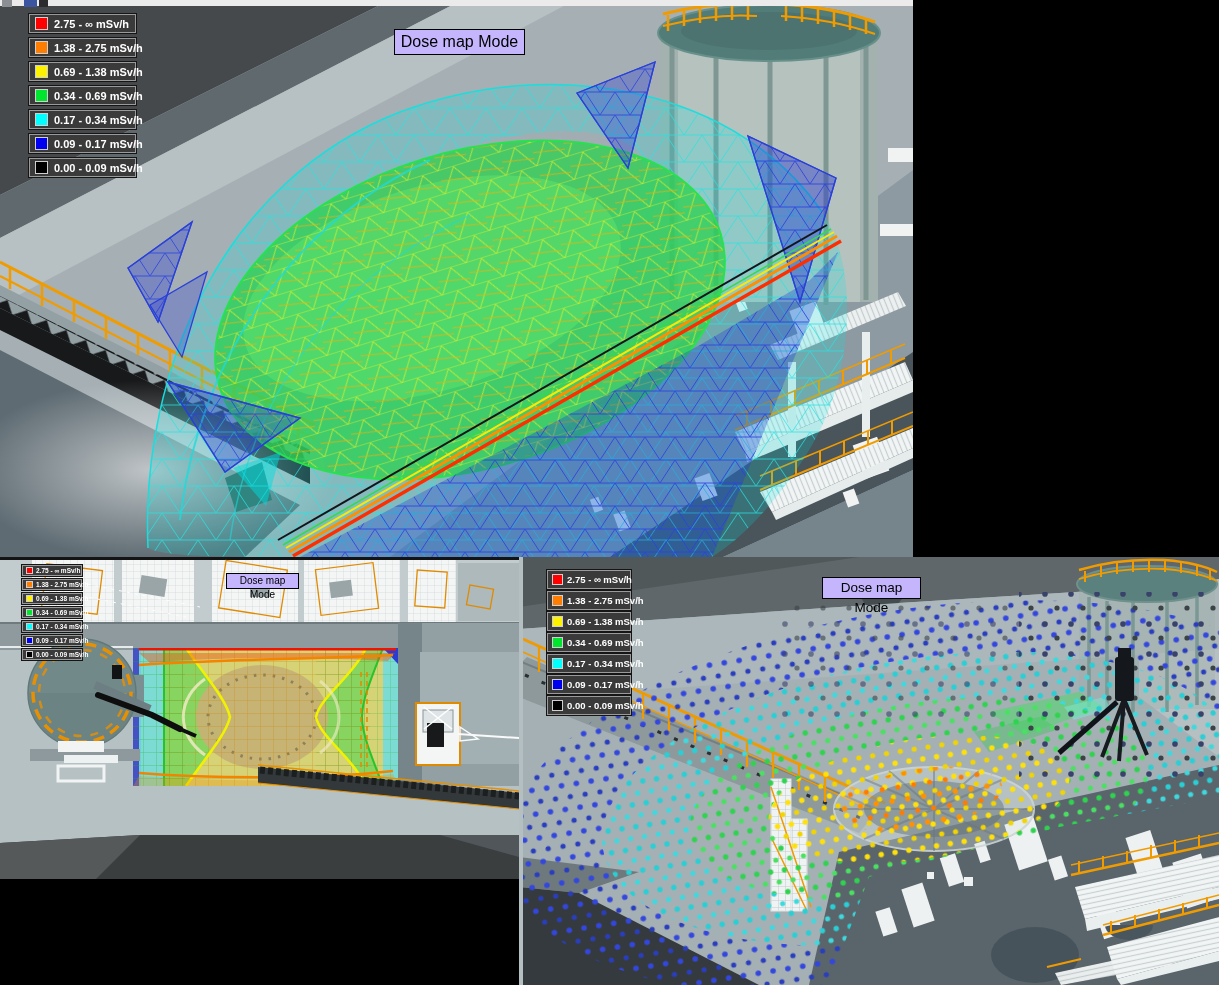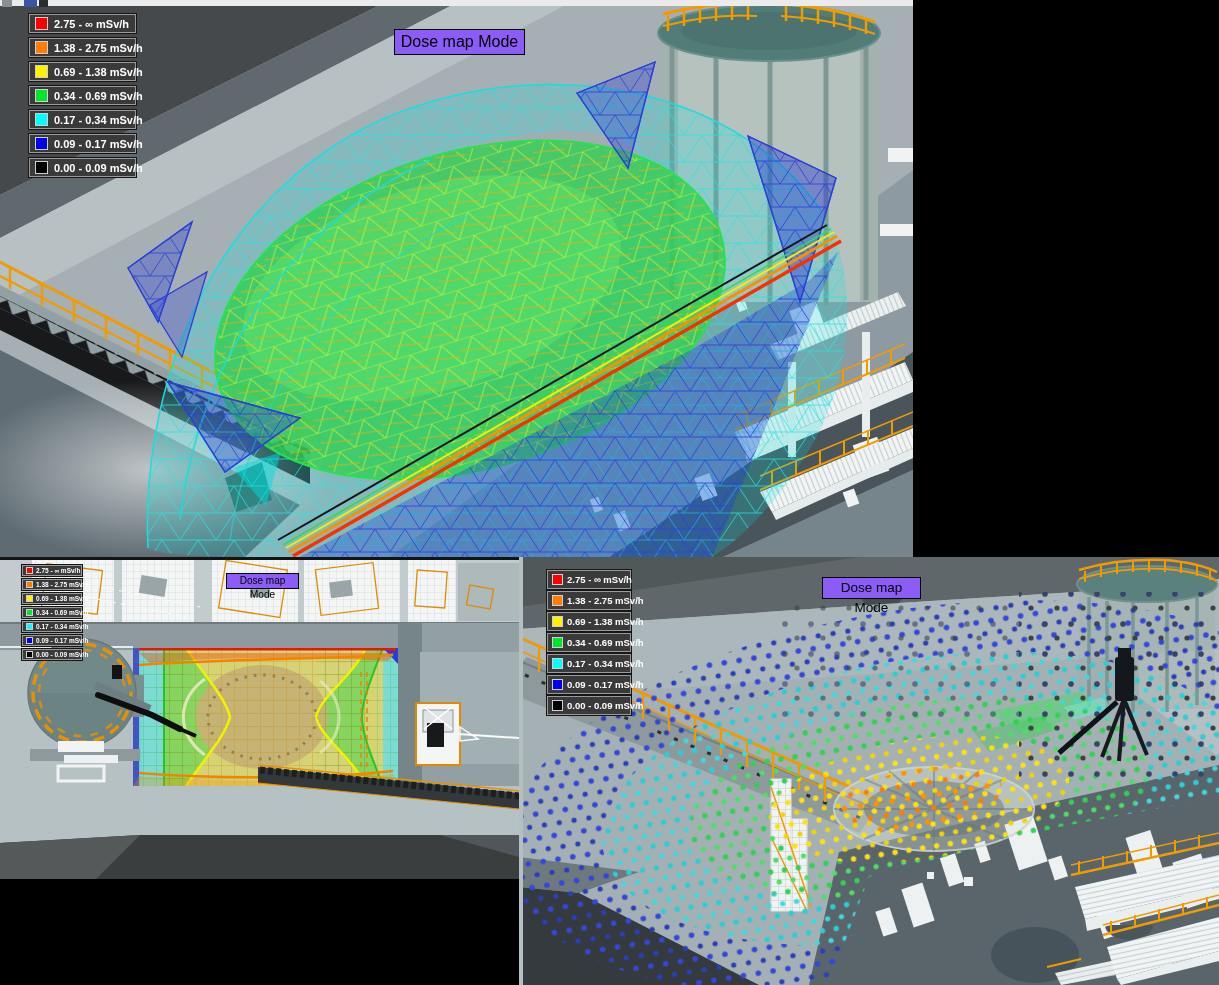--- a/index.html
+++ b/index.html
@@ -25,21 +25,21 @@
   .lg-plan{left:3px;top:8px;width:60px;}
   .lg-plan .entry{height:11px;margin-bottom:3px;padding-left:3px;}
   .lg-plan .lbl{font-size:6.5px;}
   .lg-plan .sw{width:7px;height:7px;margin-right:3px;}
 
   .lg-pts{left:9px;top:13px;width:84px;}
   .lg-pts .entry{height:19px;margin-bottom:2px;padding-left:4px;}
   .lg-pts .lbl{font-size:9.5px;}
   .lg-pts .sw{width:11px;height:11px;margin-right:4px;}
 
-  .viewtitle{position:absolute;background:#8b5cf6;border:1px solid #000;color:#000;
+  .viewtitle{position:absolute;background:#c4b5fd;border:1px solid #000;color:#000;
              text-align:center;z-index:5;box-sizing:border-box;}
   .vt-top{left:394px;top:29px;width:131px;height:26px;font-size:16px;line-height:24px;}
   .vt-plan{left:226px;top:16px;width:73px;height:16px;font-size:10px;line-height:14px;}
   .vt-pts{left:303px;top:20px;width:99px;height:22px;font-size:13.5px;line-height:20px;}
 </style>
 </head>
 <body>
 
 <div class="stage">
 

